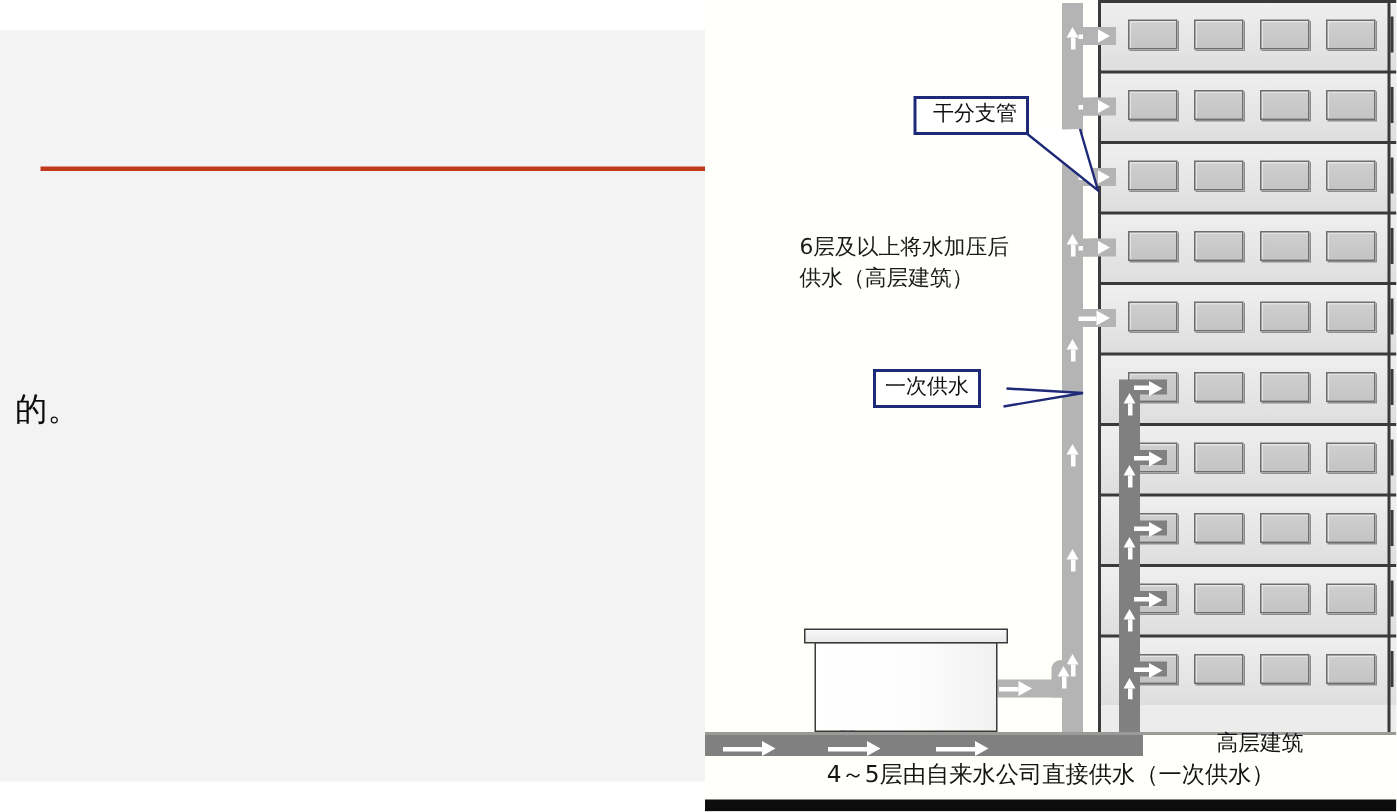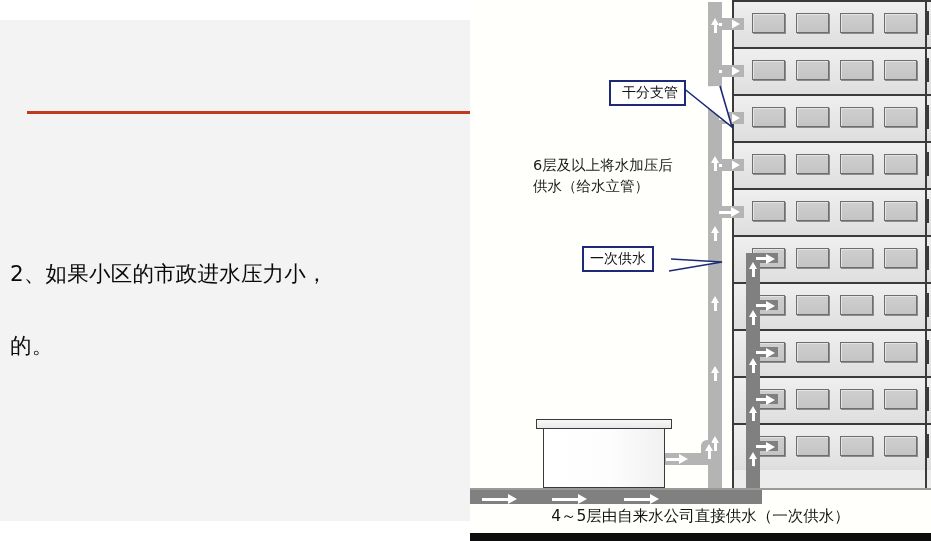--- a/index.html
+++ b/index.html
@@ -158,21 +158,20 @@
   }
 </style>
 </head>
 <body>
 
 <div id="root">
 
   <div class="left-panel">
     <div class="accent-rule"></div>
     <div class="body-text">
-      <div style="font-weight:normal">2、如果小区的市政进水压力小，</div>
       <div>的。</div>
       
     </div>
   </div>
 
   <div class="diagram">
     <div class="diagram-inner">
 
       <div class="building" id="building">
           <div class="floor" style="top: 8px;">
@@ -329,31 +328,32 @@
           <div class="arrow-up" style="left: 235px; top: 444px;"></div>
           <div class="arrow-stem" style="left: 237.5px; top: 451px; height: 8px;"></div>
         </div>
 
       <div class="ground-line"></div>
 
       <div class="tank-lid"></div>
       <div class="tank-body"></div>
 
       <div class="anno" style="left:63px;top:155px;width:180px;">6层及以上将水加压后
-供水（给水立管）</div>
+供水（高层建筑）</div>
 
       <svg style="position:absolute;left:0;top:0;width:461px;height:541px;pointer-events:none;">
         <polyline points="212,87 262,127 250,86" fill="#ffffff" stroke="#1e2a78" stroke-width="1.6"></polyline>
         <polyline points="199,271 252,262 201,259" fill="#ffffff" stroke="#1e2a78" stroke-width="1.6"></polyline>
       </svg>
 
-      <div class="callout" style="left:139px;top:80px;padding-left:11px;">干分支管</div>
+      <div class="callout" style="left:139px;top:64px;padding-left:11px;">干分支管</div>
 
       <div class="callout" style="left:112px;top:246px;">一次供水</div>
 
+      <div class="bldg-caption">高层建筑</div>
 
       <div class="caption-bottom">4～5层由自来水公司直接供水（一次供水）</div>
 
     </div>
     <div class="bottom-bar"></div>
   </div>
   <div class="bottom-bar-left"></div>
 
 </div>
 

